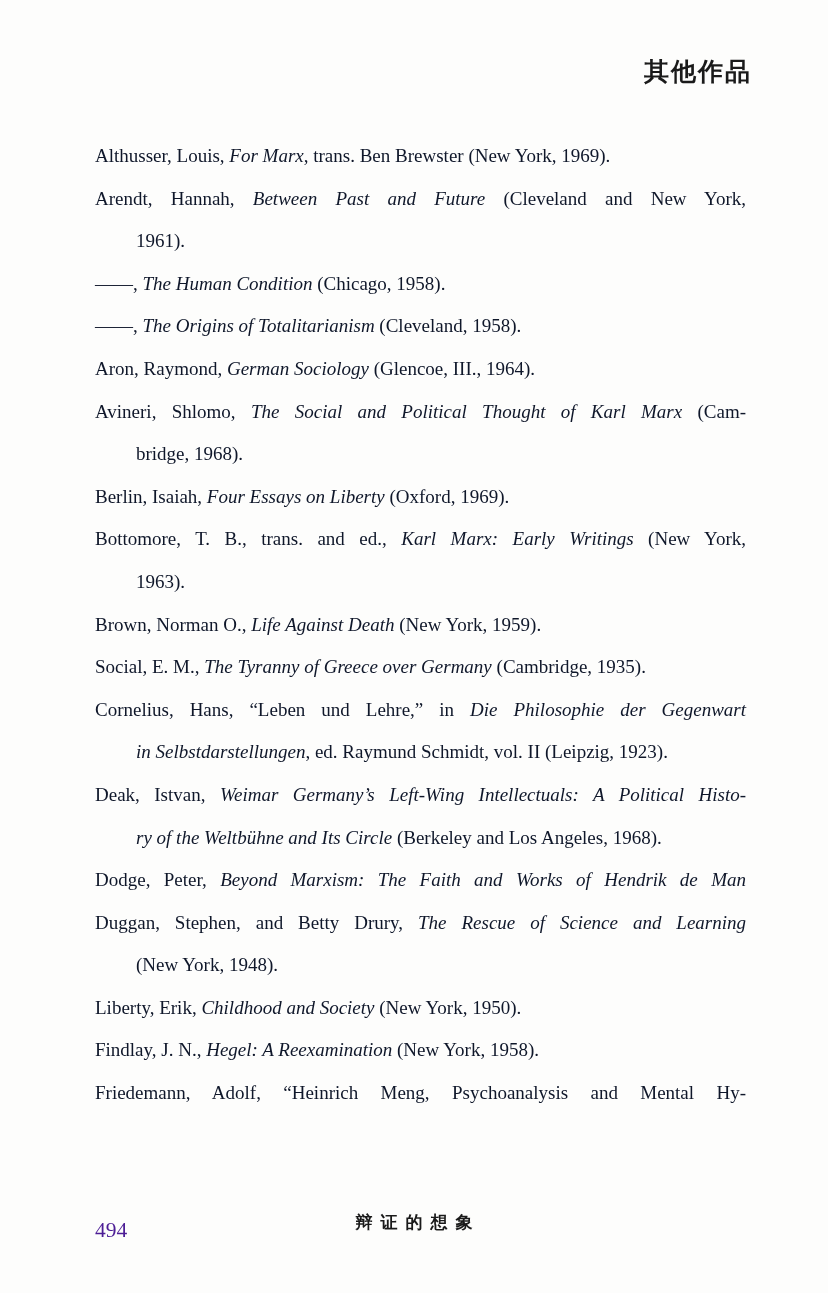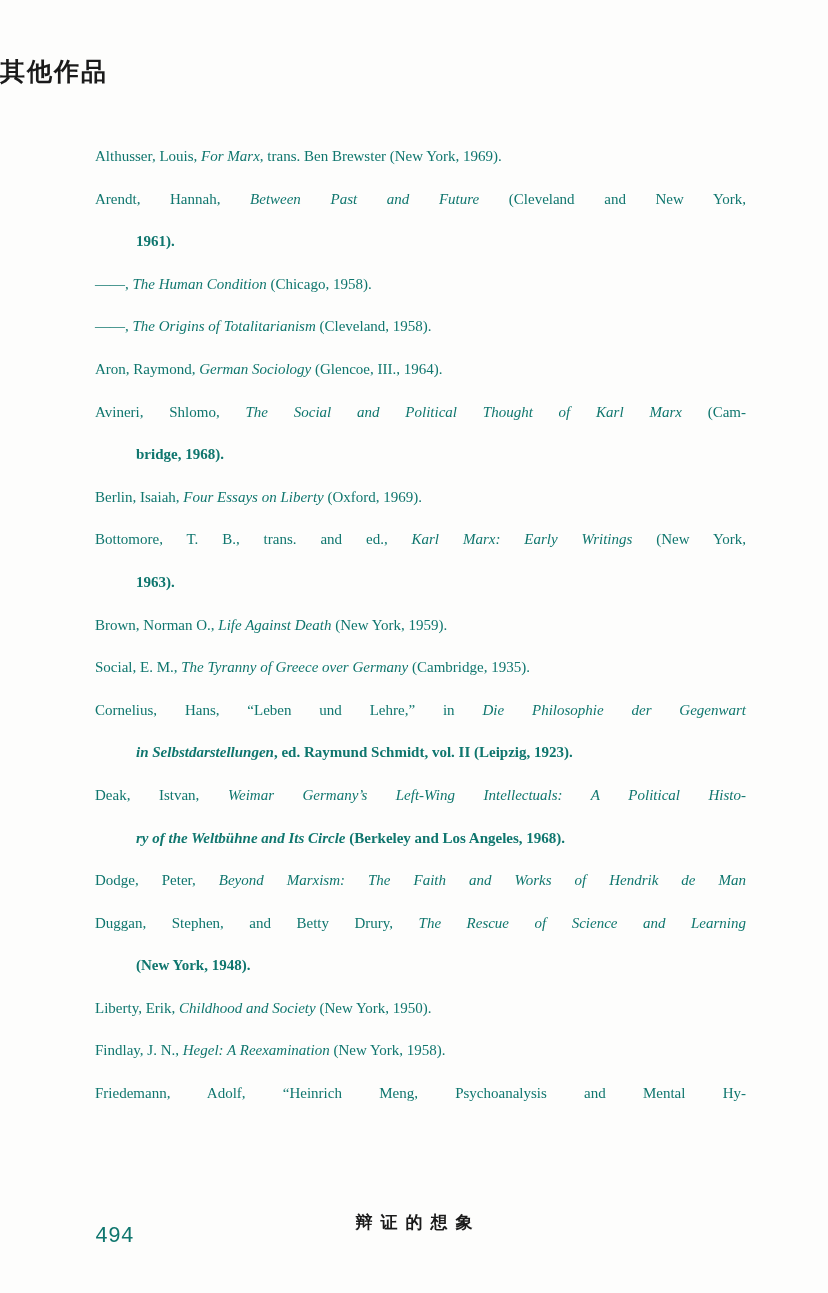--- a/index.html
+++ b/index.html
@@ -14,65 +14,63 @@
     background: #fdfdfc;
     color: #151515;
     font-family: "Liberation Serif", serif;
     overflow: hidden;
   }
   .page-header {
     position: absolute;
     top: 55px;
     left: 0;
     width: 752px;
-    text-align: left;
+    text-align: right;
     font-size: 25px;
     font-weight: 700;
     letter-spacing: 2px;
     color: #1a1a1a;
   }
   .bibliography {
     position: absolute;
     top: 135px;
     left: 95px;
     width: 651px;
-    font-size: 15px;
+    font-size: 19px;
     line-height: 42.6px;
-    color: #0f766e;
+    color: #0f172a;
   }
   .bib-line {
     white-space: nowrap;
     text-align: left;
   }
   .bib-line.justify {
     white-space: normal;
     text-align: justify;
     text-align-last: justify;
   }
   .bib-line.indent {
     padding-left: 41px;
-    font-weight: bold;
   }
   .italic {
     font-style: italic;
   }
   .page-footer {
     position: absolute;
     top: 1208px;
     left: 0;
     width: 828px;
     height: 40px;
   }
   .folio {
     position: absolute;
     left: 95px;
-    top: 16px;
+    top: 10px;
     font-size: 21.5px;
-    color: #0f766e;
-    font-family: Liberation Mono, monospace;
+    color: #4c1d95;
   }
   .running-title {
     position: absolute;
     left: 0;
     width: 828px;
     top: 3px;
     text-align: center;
     font-size: 17px;
     font-weight: 600;
     letter-spacing: 8px;

